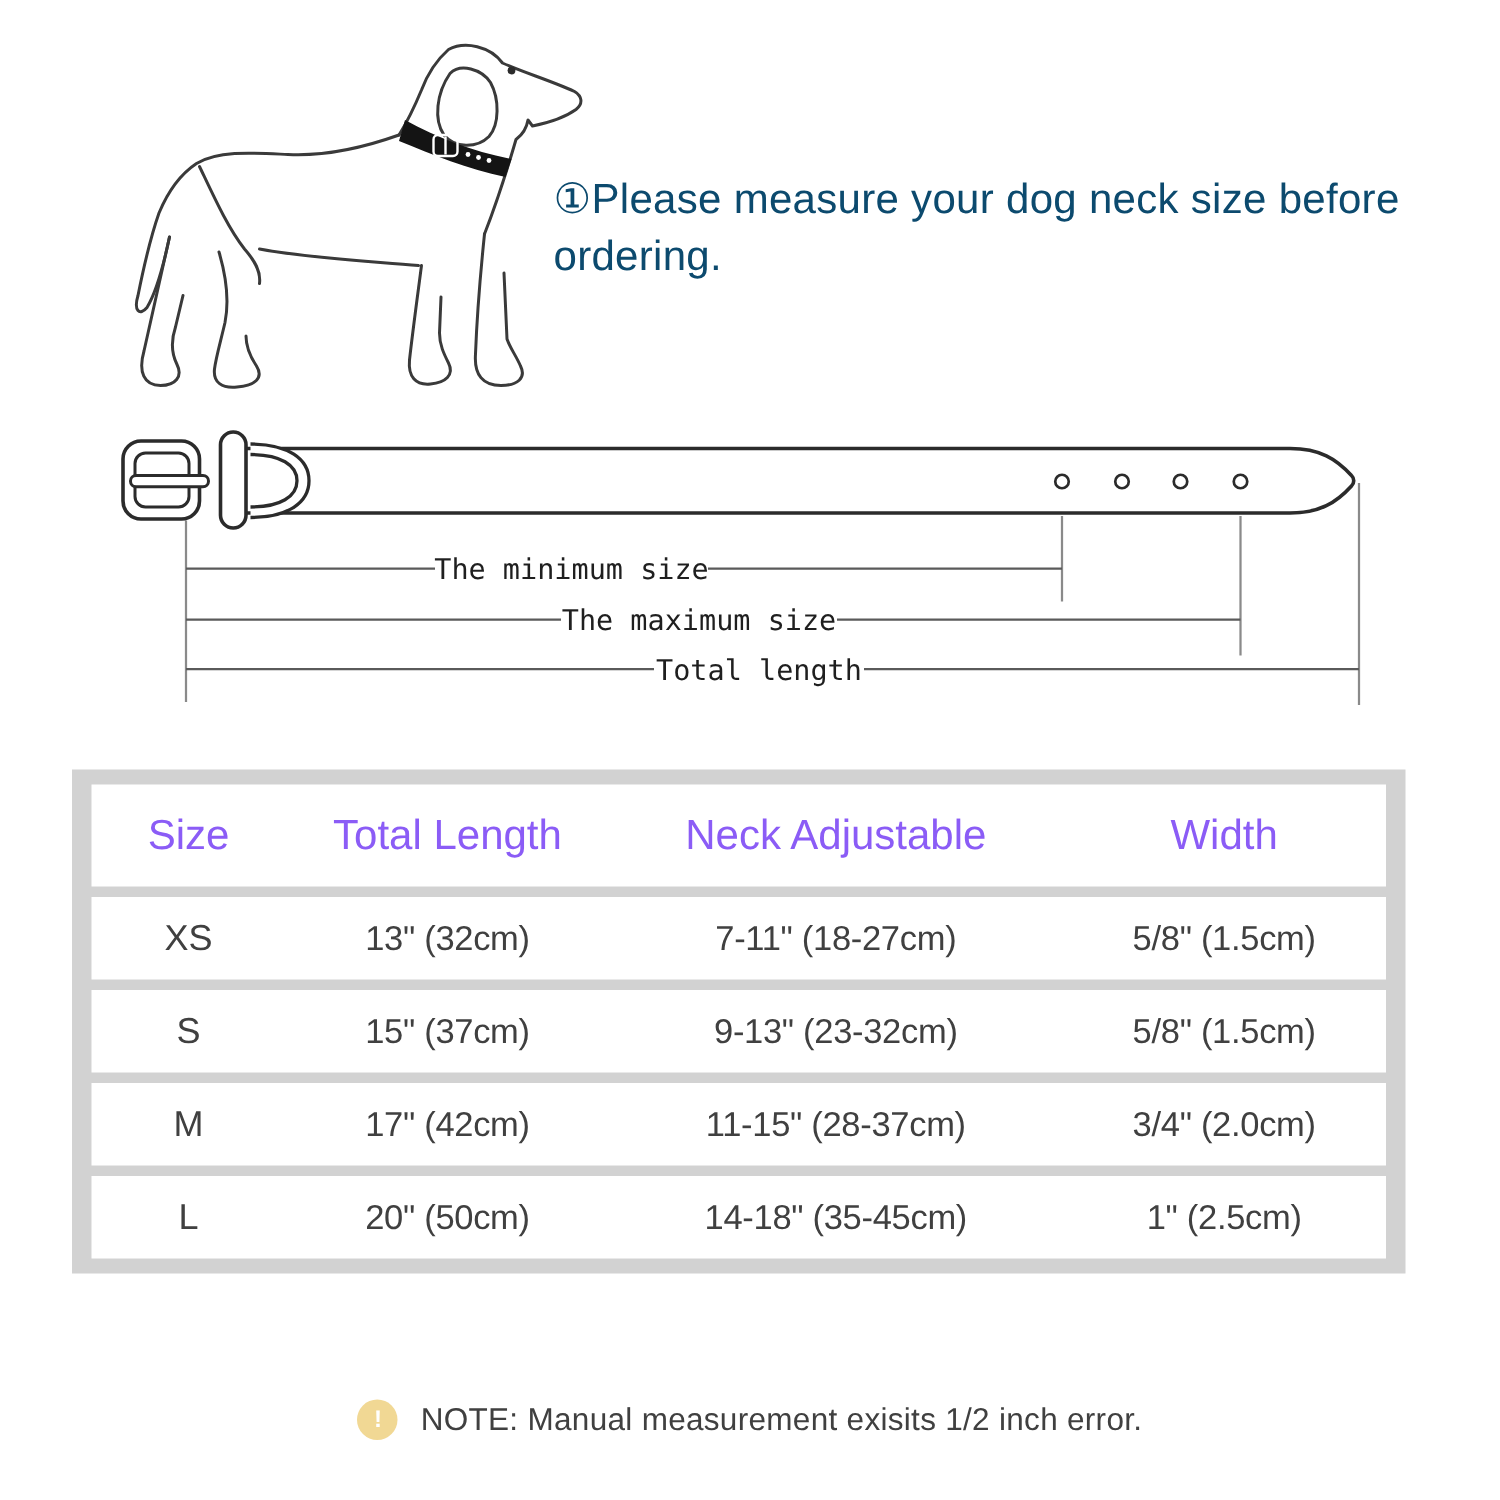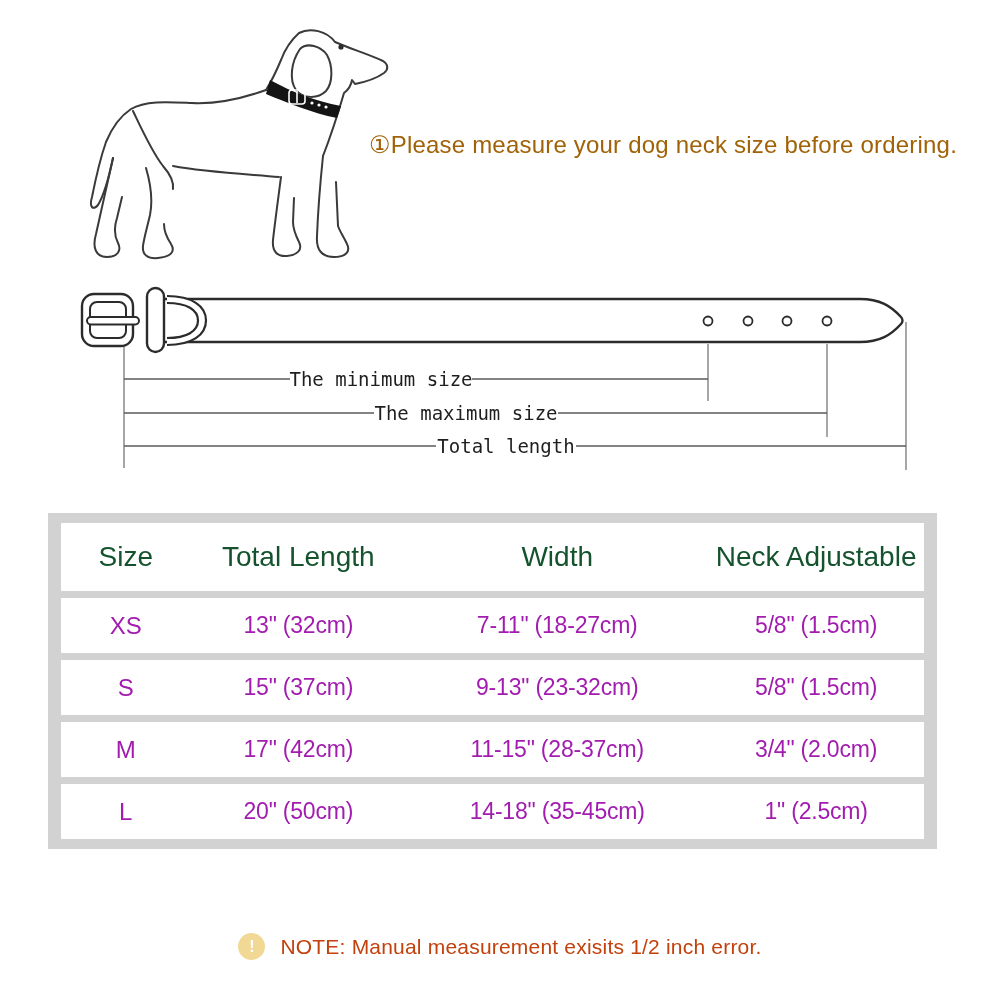--- a/index.html
+++ b/index.html
@@ -2,52 +2,52 @@
 <html><head>
 <meta charset="utf-8">
 <style>
   html,body{margin:0;padding:0;background:#fff;}
   #stage{
     position:relative;width:1000px;height:1000px;background:#ffffff;overflow:hidden;
     font-family:"Liberation Sans","DejaVu Sans",sans-serif;color:#1a1a1a;
   }
   
   .instructions{
-    position:absolute;left:369px;top:126px;width:620px;
-    font-size:24px;line-height:38px;color:#a16207;letter-spacing:0.2px;
+    position:absolute;left:369px;top:114px;width:620px;
+    font-size:28px;line-height:38px;color:#0c4a6e;letter-spacing:0.2px;
   }
   .instructions .cont{padding-left:26px;}
   
   .collar-svg{position:absolute;left:0;top:270px;}
   .dog-svg{position:absolute;left:78px;top:22px;}
   .mlabel{
     font-family:"DejaVu Sans Mono","Liberation Mono",monospace;
     font-size:19px;fill:#1f1f1f;
   }
   
   .size-table{
     position:absolute;left:48px;top:513px;width:889px;box-sizing:border-box;
     background:#d2d2d2;padding:10px 13px;display:flex;flex-direction:column;gap:7px;
   }
   .t-row{background:#ffffff;display:grid;grid-template-columns:15% 25% 35% 25%;align-items:center;}
-  .t-row.header{height:68px;font-size:28px;color:#14532d;}
-  .t-row.body{height:55px;font-size:23px;color:#a21caf;letter-spacing:-0.2px;}
+  .t-row.header{height:68px;font-size:28px;color:#8b5cf6;}
+  .t-row.body{height:55px;font-size:23px;color:#404040;letter-spacing:-0.2px;}
   .t-cell{text-align:center;white-space:nowrap;}
   .t-row.body .t-cell.size-col{font-size:24px;letter-spacing:0;}
   
   .note{
     position:absolute;left:0;top:933px;width:100%;
     display:flex;justify-content:center;align-items:center;gap:15px;
   }
   .note-icon{
     width:27px;height:27px;border-radius:50%;background:#f1d894;
     display:flex;align-items:center;justify-content:center;flex:0 0 auto;
     color:#ffffff;font-size:16px;font-weight:bold;
   }
-  .note-text{font-size:21px;color:#c2410c;letter-spacing:0.2px;}
+  .note-text{font-size:21px;color:#404040;letter-spacing:0.2px;}
 </style>
 </head>
 <body>
 
 <div id="stage">
 
   <svg class="dog-svg" width="330" height="255" viewBox="78 22 330 255">
     <g fill="none" stroke="#3a3a3a" stroke-width="2" stroke-linecap="round" stroke-linejoin="round">
 
       <path d="M 266,90 C 271,82 276,72 281,60 C 284,52 290,41 299,33 C 310,27 327,31 335,42
@@ -134,22 +134,22 @@
       <circle cx="748" cy="321" r="4.5"></circle>
       <circle cx="787" cy="321" r="4.5"></circle>
       <circle cx="827" cy="321" r="4.5"></circle>
     </g>
   </svg>
 
   <div class="size-table">
     <div class="t-row header">
       <div class="t-cell">Size</div>
       <div class="t-cell">Total Length</div>
+      <div class="t-cell">Neck Adjustable</div>
       <div class="t-cell">Width</div>
-      <div class="t-cell">Neck Adjustable</div>
     </div>
     <div class="t-row body">
       <div class="t-cell size-col">XS</div>
       <div class="t-cell">13" (32cm)</div>
       <div class="t-cell">7-11" (18-27cm)</div>
       <div class="t-cell">5/8" (1.5cm)</div>
     </div>
     <div class="t-row body">
       <div class="t-cell size-col">S</div>
       <div class="t-cell">15" (37cm)</div>

